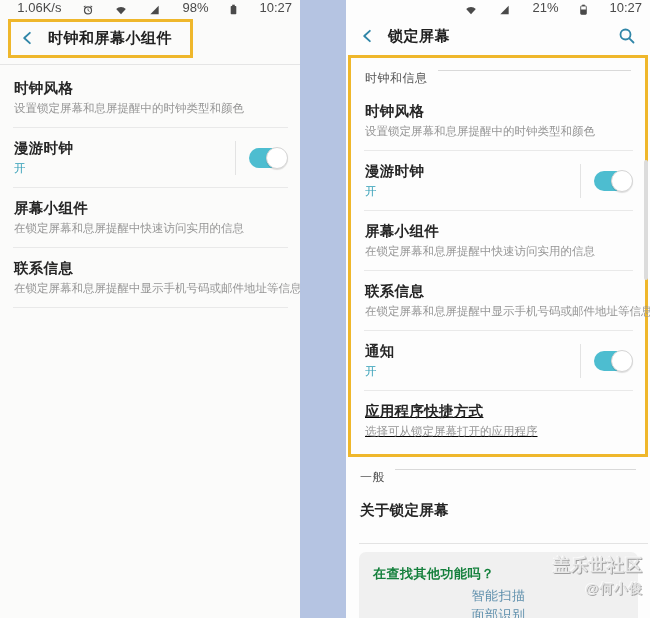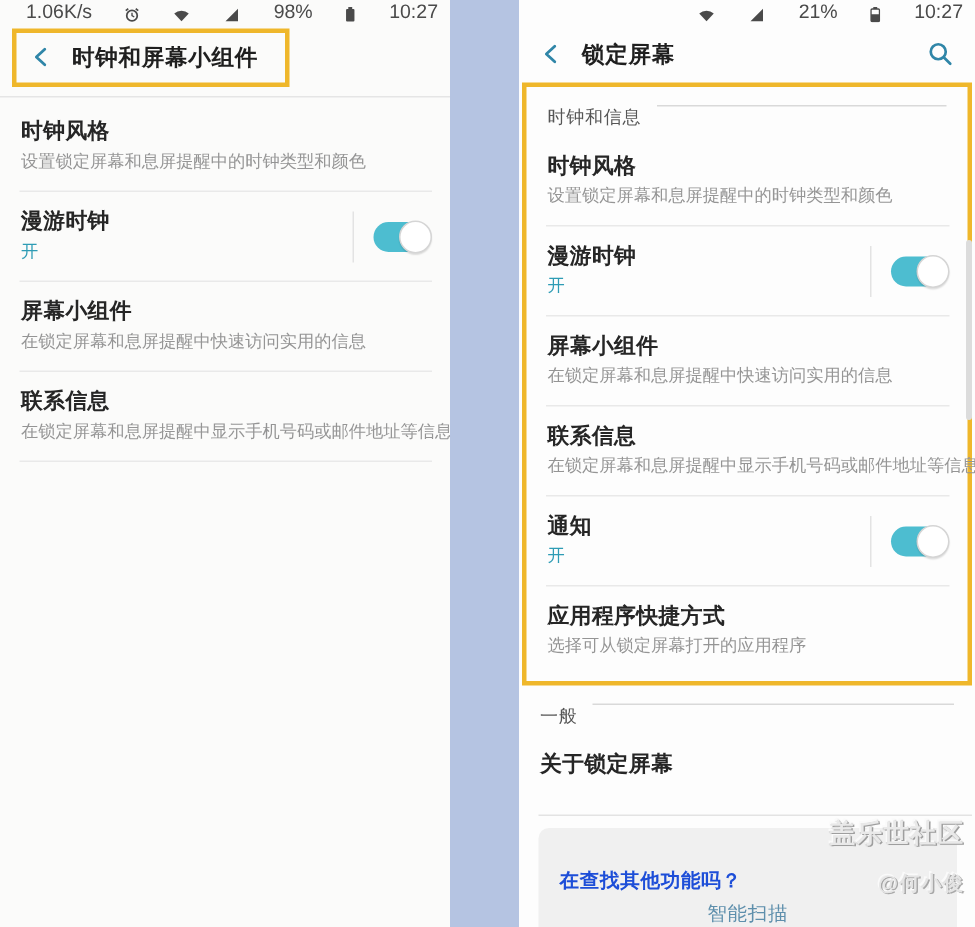--- a/index.html
+++ b/index.html
@@ -136,23 +136,22 @@
 
   .suggest-card {
     margin: 8px 12px 0 13px;
     background: #f0f0f0;
     border-radius: 7px;
     padding: 13px 14px 14px 14px;
   }
   .suggest-heading {
     font-size: 13px;
     font-weight: bold;
-    color: #1d4ed8;
+    color: #15803d;
     letter-spacing: 0.5px;
-    margin-top: 13px;
   }
   .suggest-link {
     display: block;
     font-size: 13px;
     color: #5e8fac;
     letter-spacing: 0.5px;
     margin-top: 6px;
     line-height: 13px;
     text-align: center;
   }
@@ -178,21 +177,21 @@
     letter-spacing: 1px;
     color: #e9e9e9;
     text-shadow: 1px 1px 0 #9e9e9e, -1px -1px 0 #fafafa, 0 0 1px #8a8a8a;
   }
   .watermark .wm2 {
     font-size: 13.5px;
     font-weight: bold;
     letter-spacing: 1px;
     color: #e4e4e4;
     text-shadow: 1px 1px 0 #a8a8a8, -1px -1px 0 #fafafa;
-    margin-top: 13px;
+    margin-top: 3px;
   }
 </style>
 </head>
 <body>
 
 <div class="canvas">
 
   <section class="panel left">
 
     <div class="statusbar">
@@ -363,21 +362,21 @@
           <div class="row-title">通知</div>
           <div class="row-state">开</div>
         </div>
         <div class="vsep"></div>
         <div class="toggle">
             <span class="knob"></span>
           </div>
       </div>
       <div class="hdivider"></div>
 
-      <div class="row" style="padding-bottom:14px;">
+      <div class="row" style="padding-bottom:14px;text-decoration:underline;">
         <div class="row-text">
           <div class="row-title">应用程序快捷方式</div>
           <div class="row-sub">选择可从锁定屏幕打开的应用程序</div>
         </div>
       </div>
 
     </div>
 
     <div class="section-label-row">
       <span class="section-label">一般</span>

